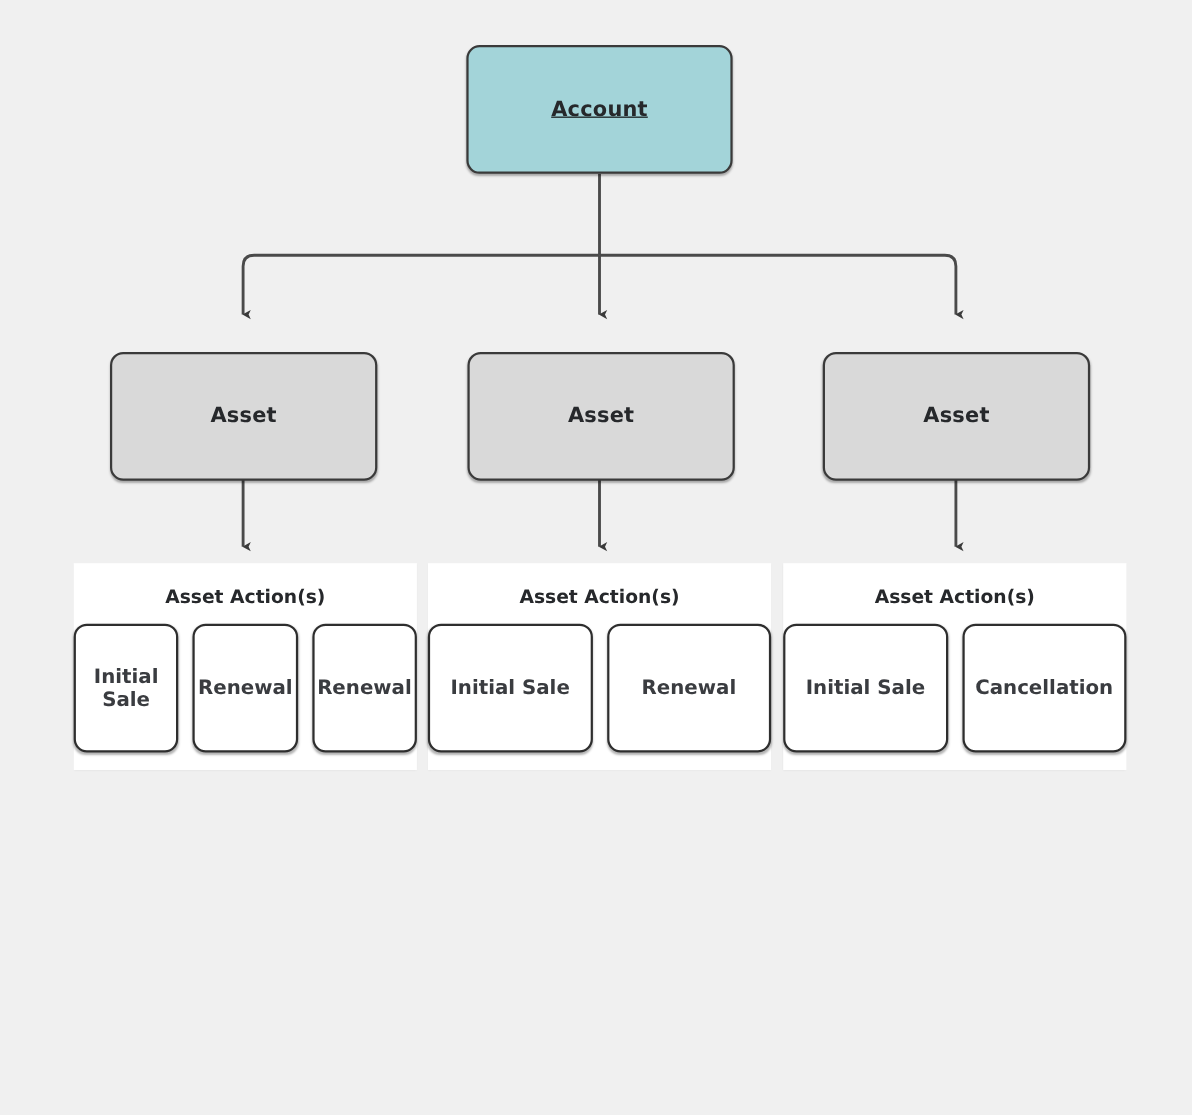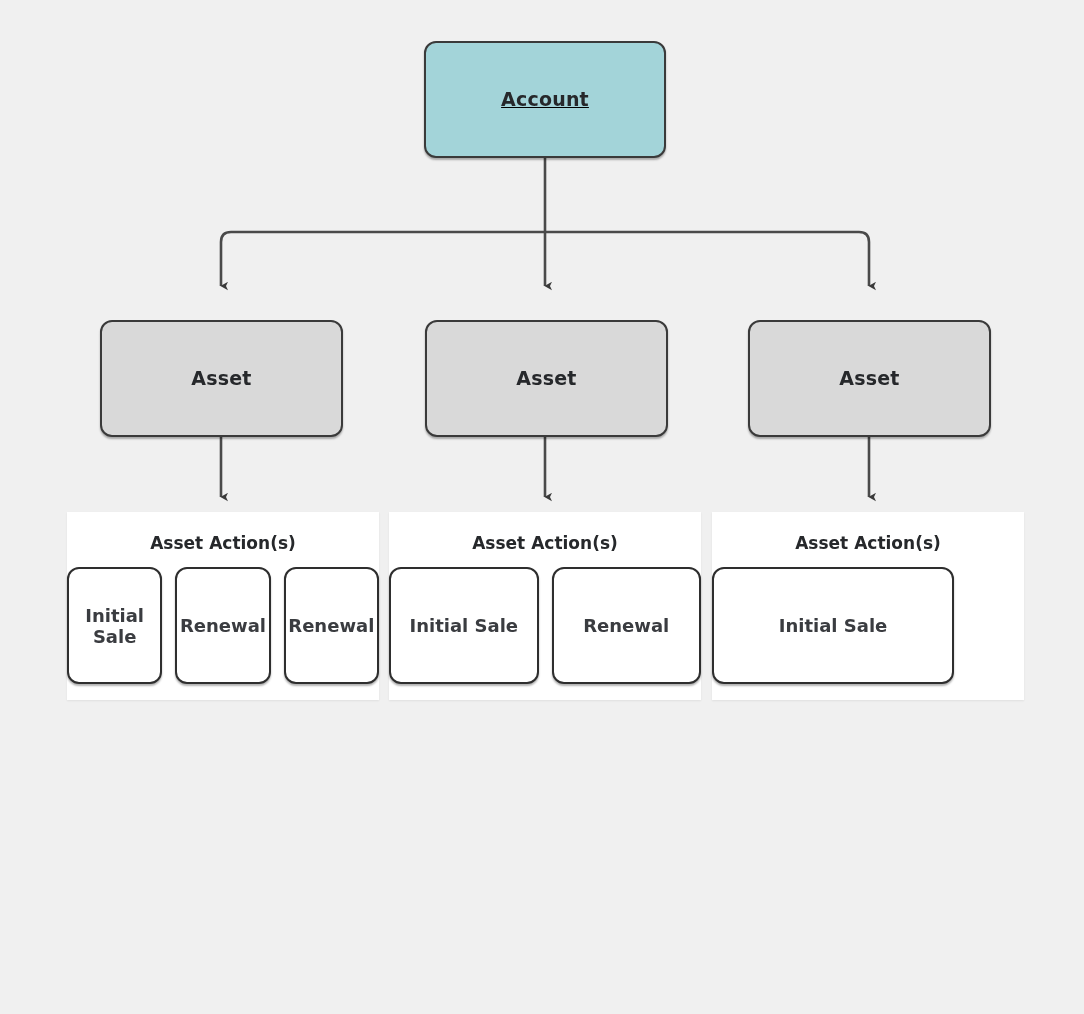--- a/index.html
+++ b/index.html
@@ -182,16 +182,19 @@
       </div>
     </div>
   </div>
 
   <div class="panel p2">
     <div class="panel-title">Asset Action(s)</div>
     <div class="action-list">
       <div class="action-card">
         <span class="action-label">Initial Sale</span>
       </div>
+      <div class="action-card">
+        <span class="action-label">Cancellation</span>
+      </div>
     </div>
   </div>
 
 </div>
 
 </body></html>

